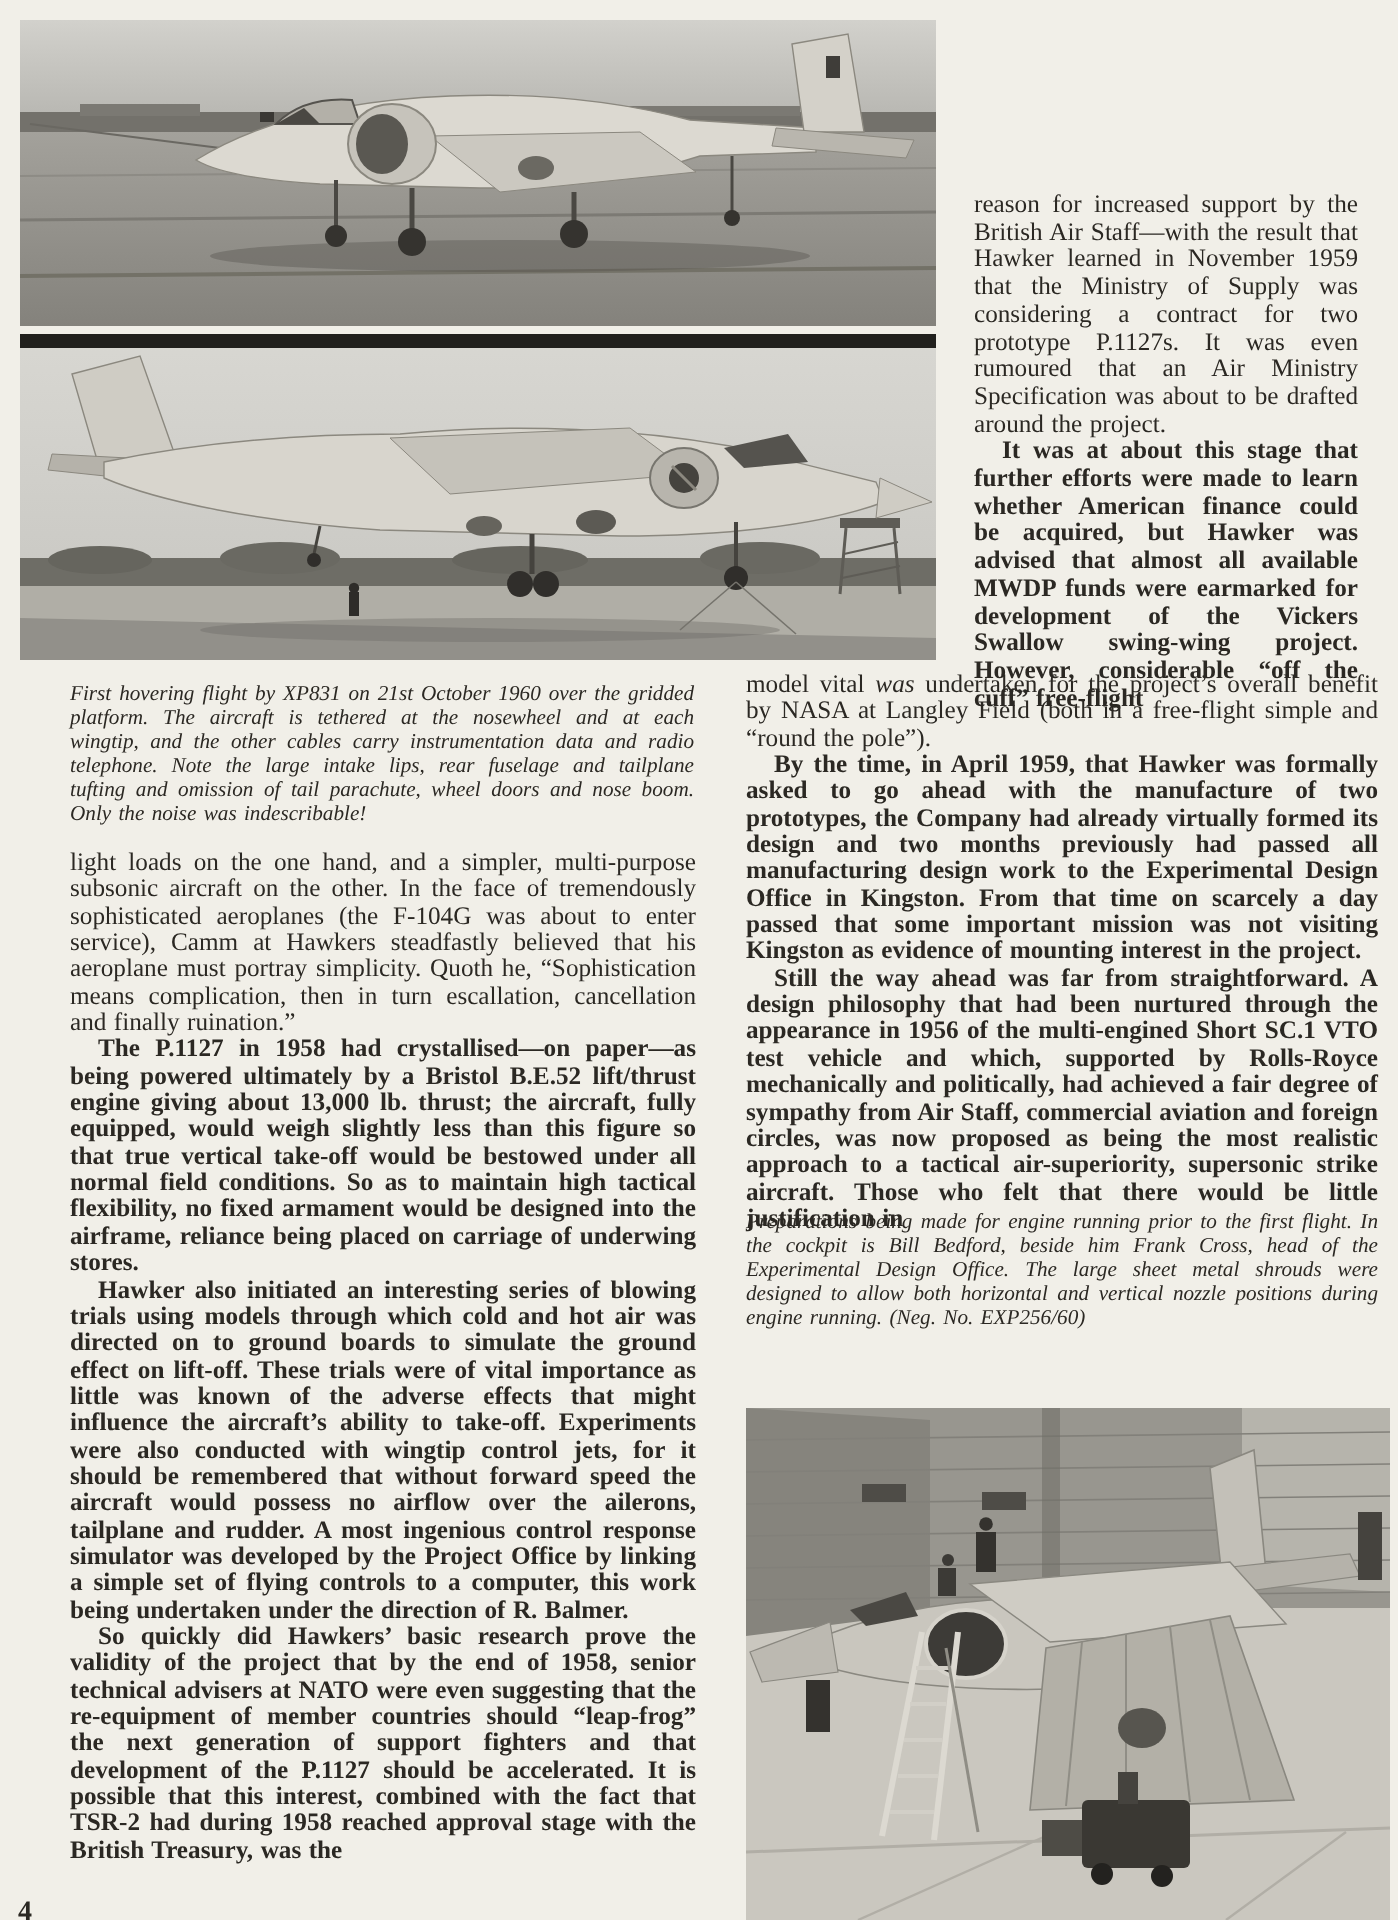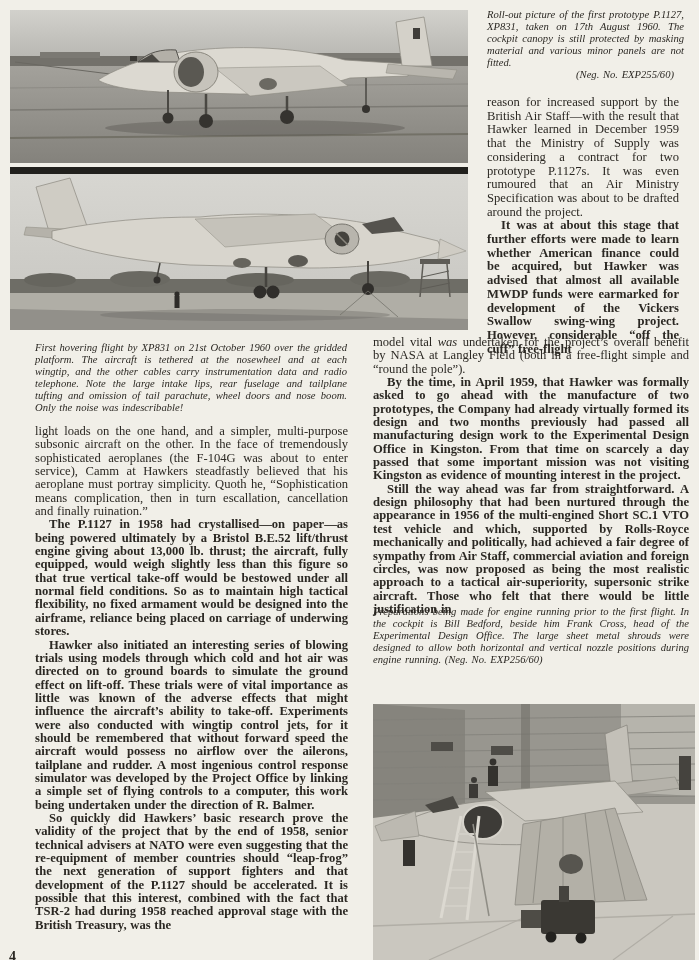--- a/index.html
+++ b/index.html
@@ -112,27 +112,23 @@
       <line x1="150" y1="96" x2="147" y2="110" stroke="#45433e" stroke-width="1.5"></line>
       <circle cx="147" cy="113" r="3.5" fill="#302e2b"></circle>
       <line x1="358" y1="124" x2="330" y2="148" stroke="#75736c" stroke-width="0.8"></line>
       <line x1="358" y1="124" x2="388" y2="150" stroke="#75736c" stroke-width="0.8"></line>
 
       <circle cx="167" cy="127" r="2.6" fill="#2e2c29"></circle>
       <rect x="164.5" y="129" width="5" height="12" fill="#2e2c29"></rect>
     </svg>
   </div>
 
-  <div class="caption" style="left:487px;top:9px;width:197px;">
-    <div>Roll-out picture of the first prototype P.1127, XP831, taken on 17th August 1960.  The cockpit canopy is still protected by masking material and various minor panels are not fitted.</div>
-    <div class="negline">(Neg. No. EXP255/60)</div>
-  </div>
 
   <div class="bodycol narrow" style="left:487px;top:96px;width:192px;">
-    <p>reason for increased support by the British Air Staff—with the result that Hawker learned in December 1959 that the Ministry of Supply was considering a contract for two prototype P.1127s. It was even rumoured that an Air Ministry Specification was about to be drafted around the project.</p>
+    <p>reason for increased support by the British Air Staff—with the result that Hawker learned in November 1959 that the Ministry of Supply was considering a contract for two prototype P.1127s. It was even rumoured that an Air Ministry Specification was about to be drafted around the project.</p>
     <p class="indent">It was at about this stage that further efforts were made to learn whether American finance could be acquired, but Hawker was advised that almost all available MWDP funds were earmarked for development of the Vickers Swallow swing-wing project. However, considerable “off the cuff” free-flight</p>
   </div>
 
   <div class="caption" style="left:35px;top:342px;width:312px;">
     <div>First hovering flight by XP831 on 21st October 1960 over the gridded platform.  The aircraft is tethered at the nosewheel and at each wingtip, and the other cables carry instrumentation data and radio telephone.  Note the large intake lips, rear fuselage and tailplane tufting and omission of tail parachute, wheel doors and nose boom.  Only the noise was indescribable!</div>
   </div>
 
   <div class="bodycol" style="left:35px;top:425px;width:313px;">
     <p>light loads on the one hand, and a simpler, multi-purpose subsonic aircraft on the other.  In the face of tremendously sophisticated aeroplanes (the F-104G was about to enter service), Camm at Hawkers steadfastly believed that his aeroplane must portray simplicity.  Quoth he, “Sophistication means complication, then in turn escallation, cancellation and finally ruination.”</p>
     <p class="indent">The P.1127 in 1958 had crystallised—on paper—as being powered ultimately by a Bristol B.E.52 lift/thrust engine giving about 13,000 lb. thrust; the aircraft, fully equipped, would weigh slightly less than this figure so that true vertical take-off would be bestowed under all normal field conditions.  So as to maintain high tactical flexibility, no fixed armament would be designed into the airframe, reliance being placed on carriage of underwing stores.</p>

